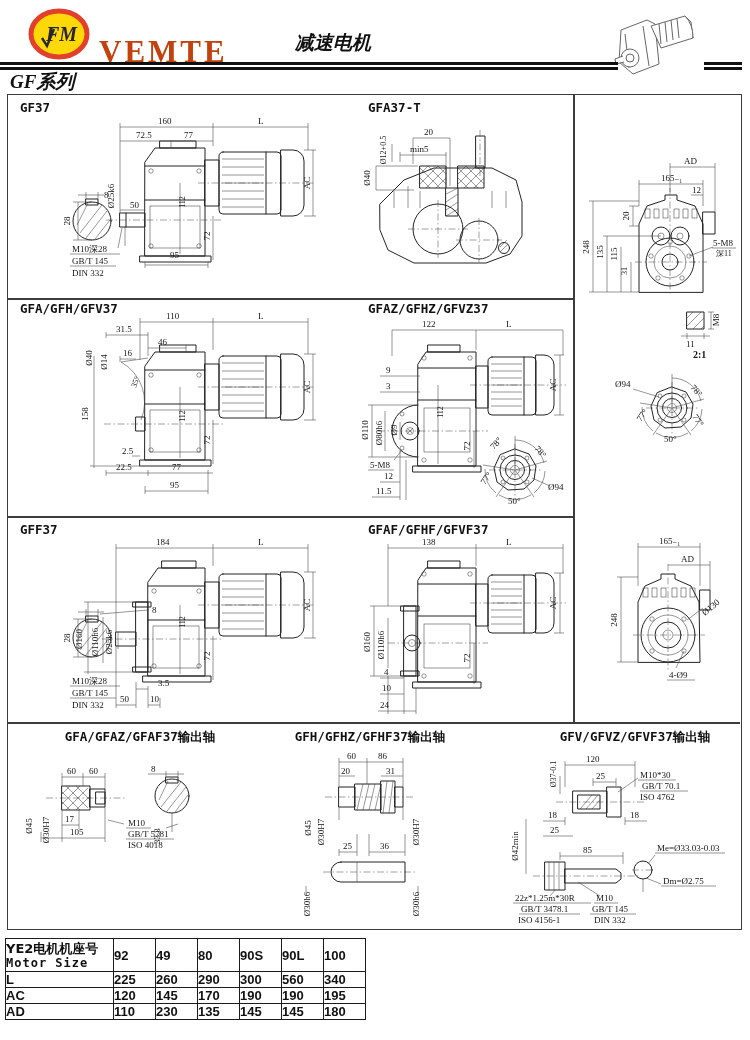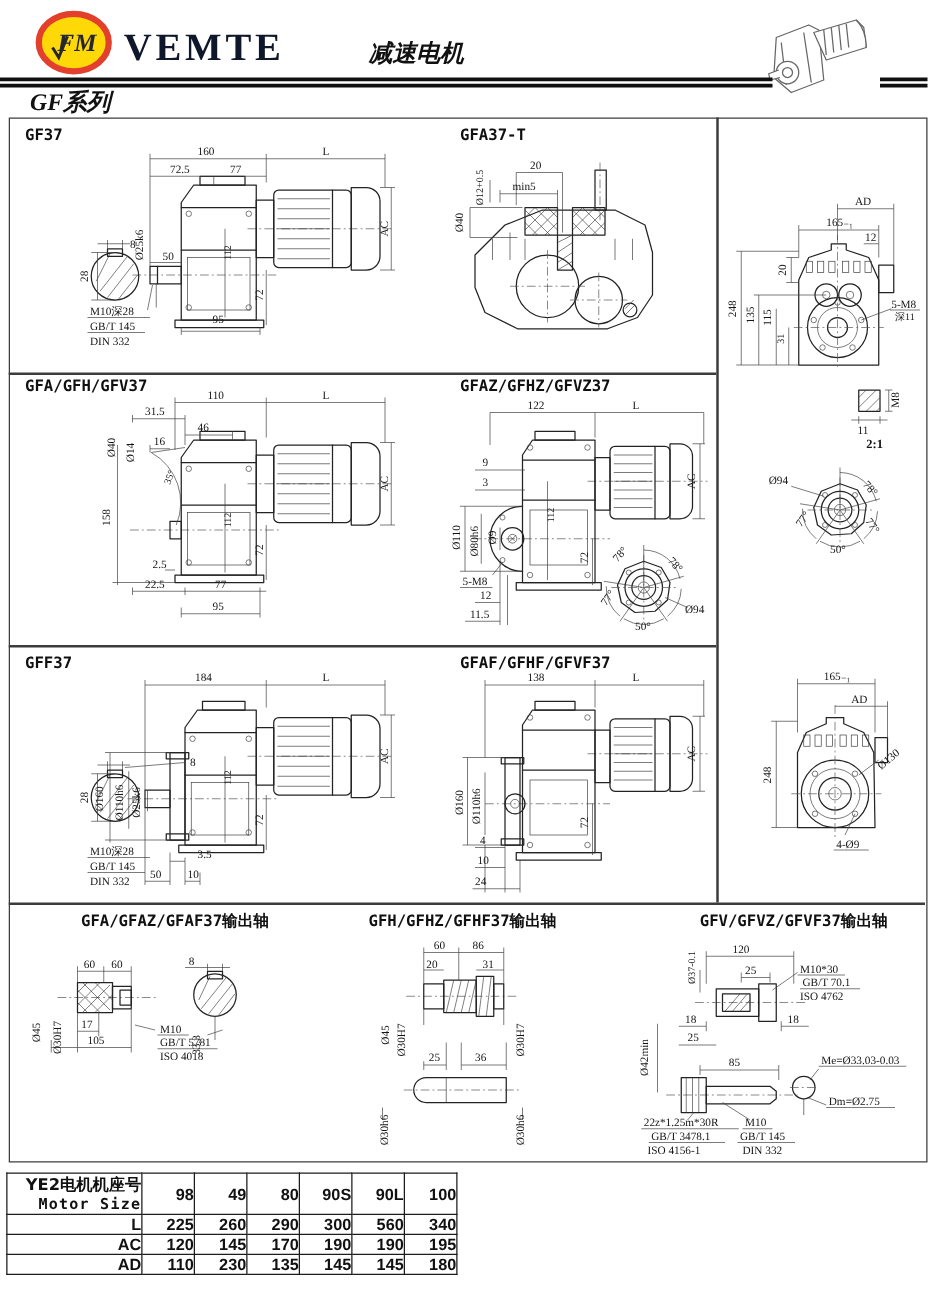--- a/index.html
+++ b/index.html
@@ -12,26 +12,26 @@
   .divv{position:absolute;background:#3c3c3c;width:1.5px}
   svg{position:absolute;overflow:visible}
   svg text{font:9px "Liberation Serif","DejaVu Serif",serif;fill:#151515}
   svg text.ttl{font:bold 12.5px "DejaVu Sans Mono",monospace;fill:#101010}
   svg text.sm{font:8px "Liberation Serif","DejaVu Serif",serif}
   svg text.bold{font:bold 10px "Liberation Serif","DejaVu Serif",serif}
   .s{stroke:#232323;stroke-width:1;fill:none;stroke-linejoin:round;stroke-linecap:round}
   .t{stroke:#3e3e3e;stroke-width:.55;fill:none}
   .c{stroke:#555;stroke-width:.55;fill:none;stroke-dasharray:7 2.5 1.5 2.5}
   .h{stroke:#333;stroke-width:.5;fill:none}
-  #brand{position:absolute;left:99px;top:20px;font:bold 31px "Liberation Serif","DejaVu Serif",serif;
-         color:#0f172a;letter-spacing:3px}
+  #brand{position:absolute;left:99px;top:34px;font:bold 31px "Liberation Serif","DejaVu Serif",serif;
+         color:#c2410c;letter-spacing:3px}
   #doctitle{position:absolute;left:295px;top:30px;font:bold italic 19px "Liberation Serif",serif;font-style:italic}
-  #series{position:absolute;left:24px;top:69px;font:bold italic 19px "Liberation Serif",serif;font-style:italic}
+  #series{position:absolute;left:10px;top:69px;font:bold italic 19px "Liberation Serif",serif;font-style:italic}
   table.mt{position:absolute;left:5px;top:938px;border-collapse:collapse;table-layout:fixed}
-  table.mt td{border:1.6px solid #1c1c1c;text-align:right;vertical-align:middle;
+  table.mt td{border:1.6px solid #1c1c1c;text-align:left;vertical-align:middle;
               font:bold 13px "Liberation Sans",sans-serif;height:15px;padding:0;overflow:hidden}
   table.mt td.lab{width:107px}
   table.mt td.val{width:41px}
   table.mt td.hdr{height:32px}
   .cn{font:bold 13px "DejaVu Sans",sans-serif;line-height:15px}
   .en{font:bold 12px "DejaVu Sans Mono",monospace;line-height:14px;letter-spacing:1px}
 </style>
 </head>
 <body>
 
@@ -976,21 +976,21 @@
     </g>
   </svg>
 
   <table class="mt">
     <tbody>
         <tr>
       <td class="lab hdr">
         <div class="cn">YE2电机机座号</div>
         <div class="en">Motor Size</div>
       </td>
-      <td class="val hdr">98</td>
+      <td class="val hdr">92</td>
       <td class="val hdr">49</td>
       <td class="val hdr">80</td>
       <td class="val hdr">90S</td>
       <td class="val hdr">90L</td>
       <td class="val hdr">100</td>
     </tr>
     <tr>
       <td class="lab">L</td>
       <td class="val">225</td>
       <td class="val">260</td>

